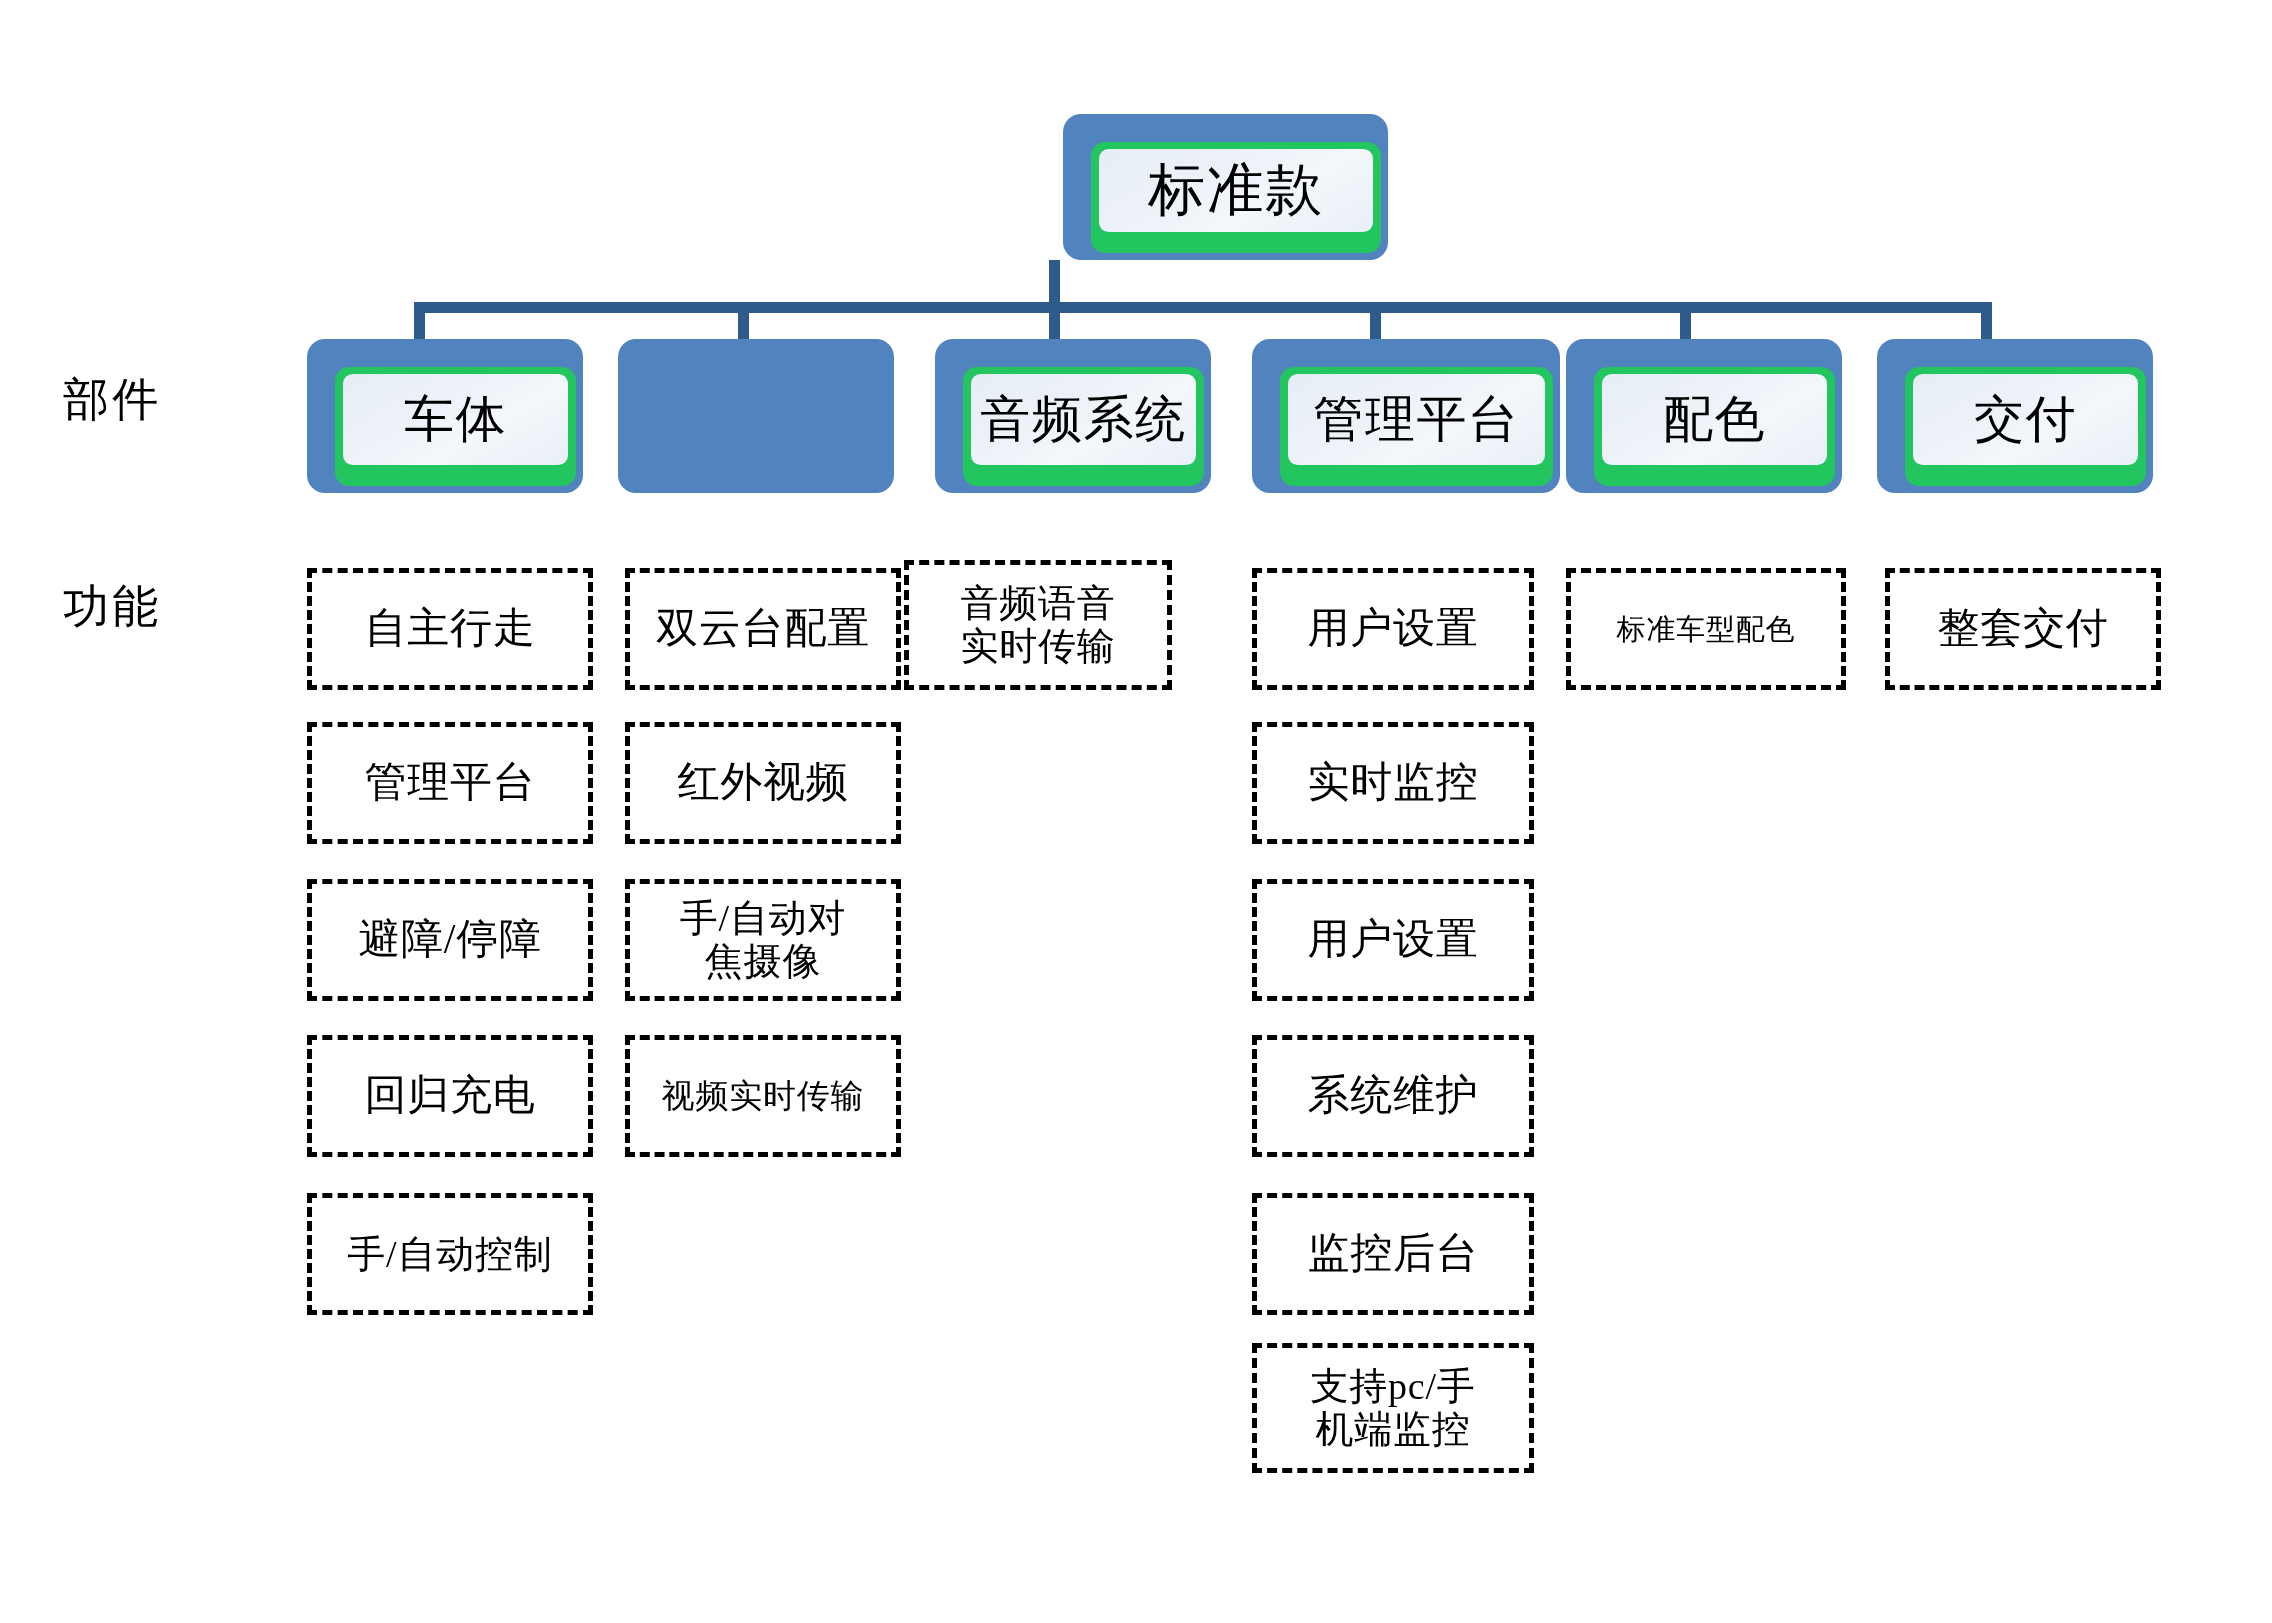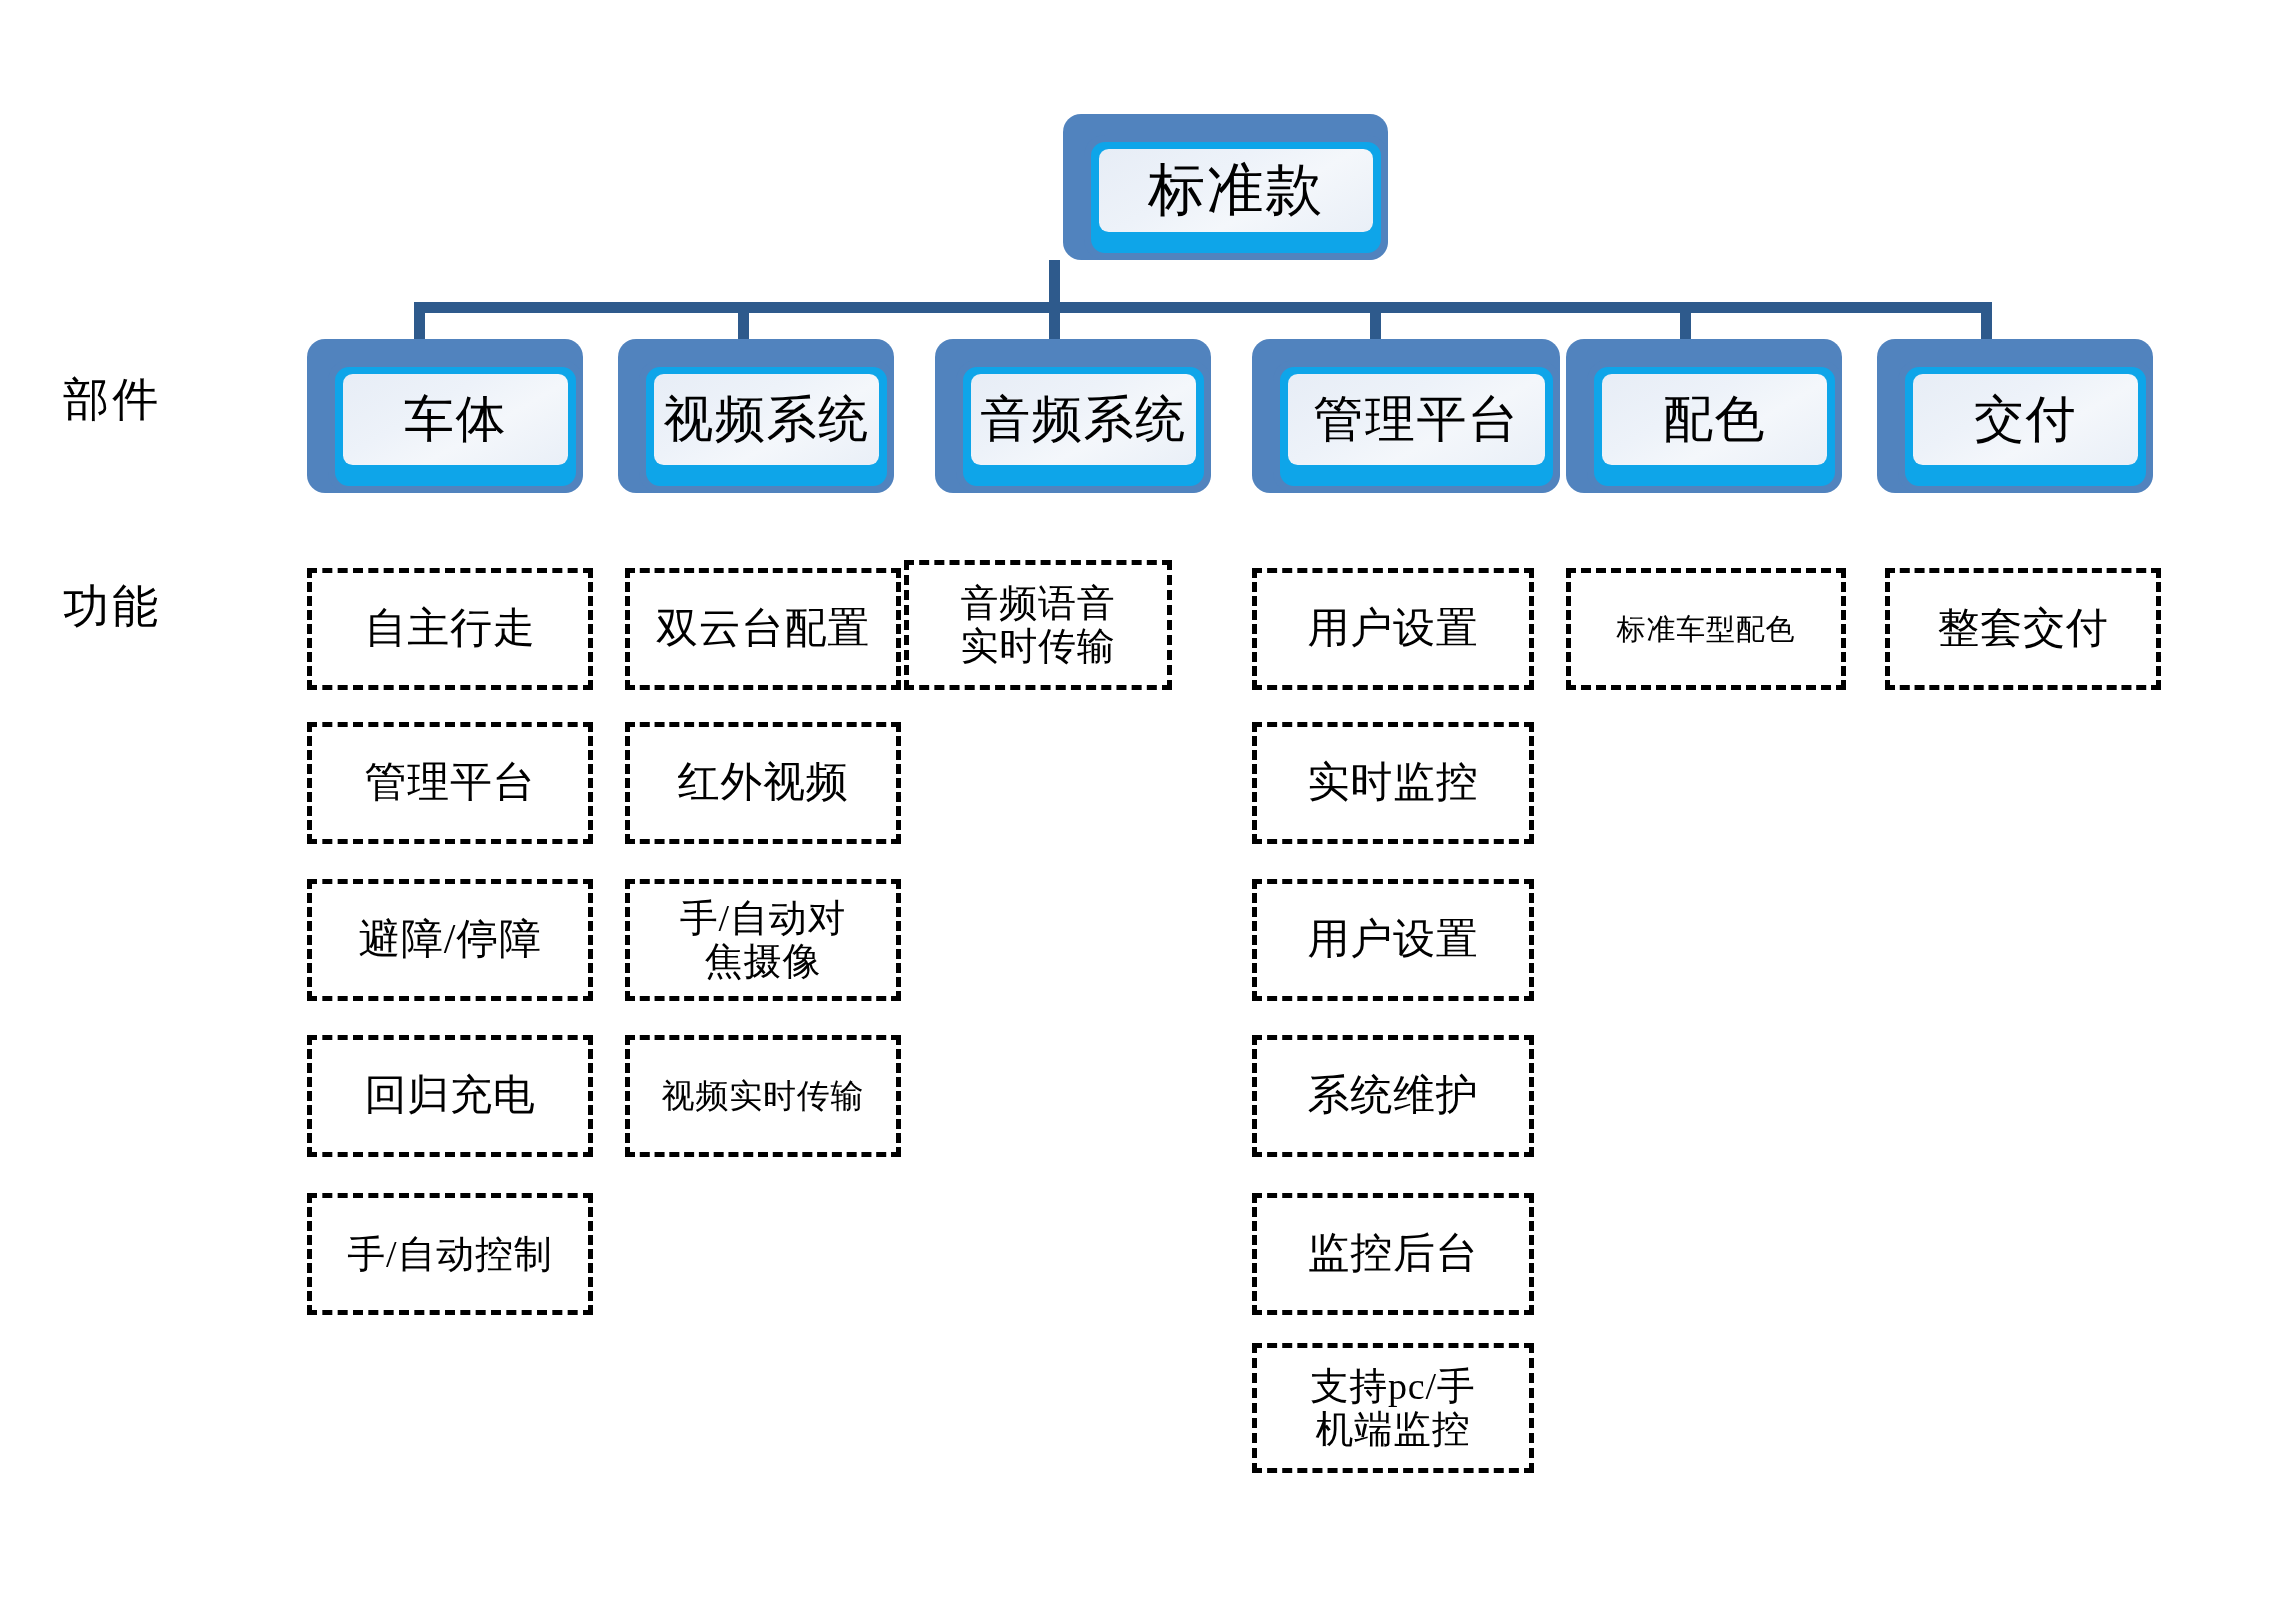--- a/index.html
+++ b/index.html
@@ -40,21 +40,21 @@
     background: #5183BE;
     border-radius: 18px;
   }
   .node .face {
     position: absolute;
     left: 21px;
     top: 21px;
     width: calc(100% - 21px);
     height: calc(100% - 21px);
     box-sizing: border-box;
-    background: #0ea5e9;
+    background: #22c55e;
     border: 7.3px solid #5183BE;
     border-radius: 21px;
   }
   .node .inner {
     position: absolute;
     left: 8px;
     top: 6.5px;
     right: 8px;
     bottom: 21px;
     border-radius: 9.7px;
@@ -133,24 +133,20 @@
   <div class="node" style="left:307px; top:339px; width:276px; height:154px;">
     <div class="shadow"></div>
     <div class="face">
       <div class="inner"></div>
       <div class="label">车体</div>
     </div>
   </div>
 
   <div class="node" style="left:618px; top:339px; width:276px; height:154px;">
     <div class="shadow"></div>
-    <div class="face">
-      <div class="inner"></div>
-      <div class="label">视频系统</div>
-    </div>
   </div>
 
   <div class="node" style="left:935px; top:339px; width:276px; height:154px;">
     <div class="shadow"></div>
     <div class="face">
       <div class="inner"></div>
       <div class="label">音频系统</div>
     </div>
   </div>
 

